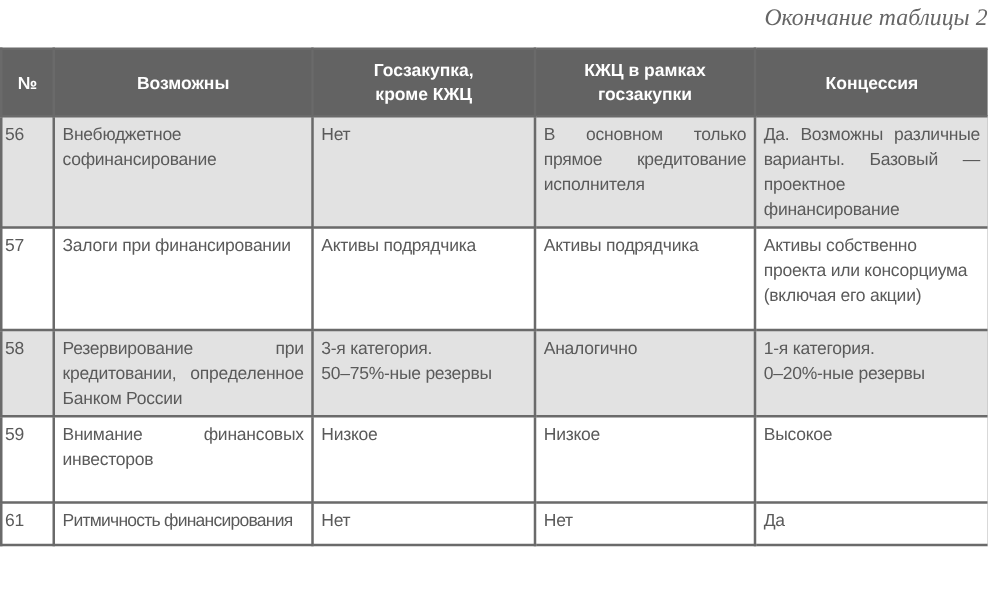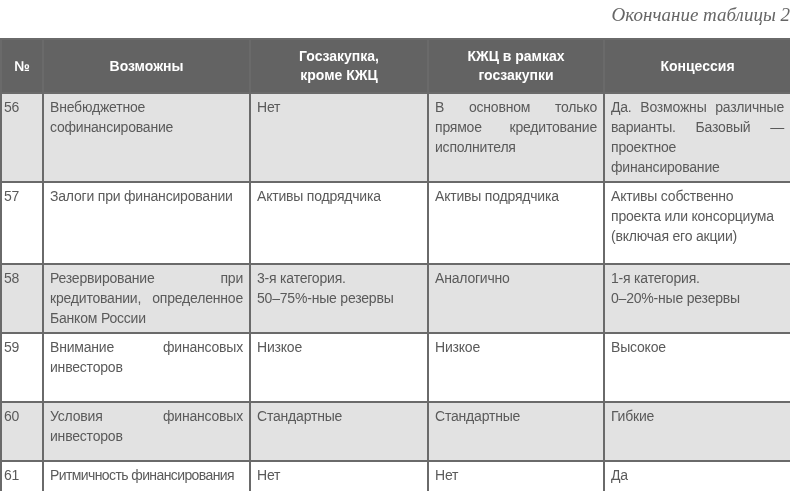--- a/index.html
+++ b/index.html
@@ -66,27 +66,20 @@
       <td class="center">Аналогично</td>
       <td>1-я категория.<br>0–20%-ные резервы</td>
     </tr>
     <tr class="plain" style="height:69px">
       <td class="num">59</td>
       <td class="just">Внимание финансовых инвесторов</td>
       <td class="center">Низкое</td>
       <td class="center">Низкое</td>
       <td class="center">Высокое</td>
     </tr>
-    <tr class="shaded" style="height:59px">
-      <td class="num">60</td>
-      <td class="just">Условия финансовых инвесторов</td>
-      <td class="center">Стандартные</td>
-      <td class="center">Стандартные</td>
-      <td class="center">Гибкие</td>
-    </tr>
     <tr class="plain" style="height:34px">
       <td class="num">61</td>
       <td style="letter-spacing:-0.6px">Ритмичность финансирования</td>
       <td class="center">Нет</td>
       <td class="center">Нет</td>
       <td class="center">Да</td>
     </tr>
   </tbody>
 </table>
 

